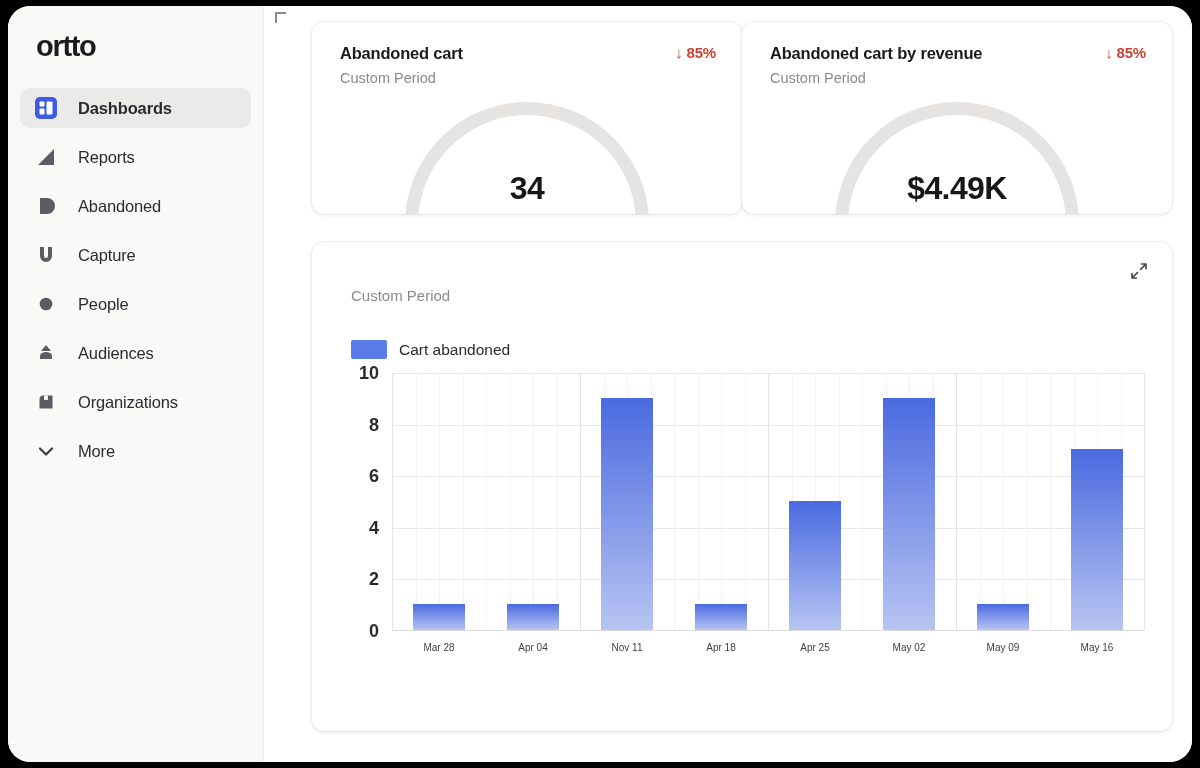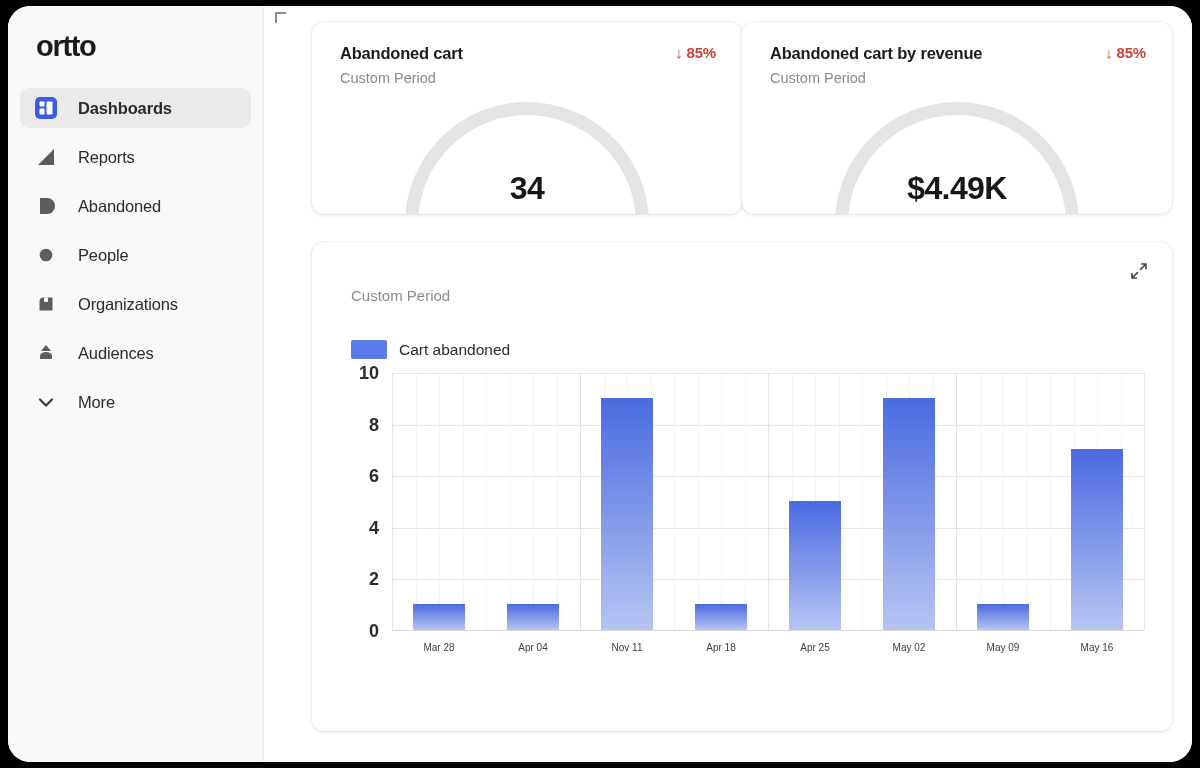--- a/index.html
+++ b/index.html
@@ -214,48 +214,56 @@
 
       <div class="nav-item">
         <span class="nav-ico">
           <svg width="22" height="22" viewBox="0 0 22 22">
             <path d="M5 3 H12 A8 8 0 0 1 12 19 H5 Z" fill="#5c5c60"></path>
           </svg>
         </span>
         <span class="nav-label">Abandoned</span>
       </div>
 
+      <div class="nav-item">
+        <span class="nav-ico">
+          <svg width="22" height="22" viewBox="0 0 22 22">
+            <path d="M5 3 H9 V12 A2 2 0 0 0 13 12 V3 H17 V12 A6 6 0 0 1 5 12 Z" fill="#5c5c60"></path>
+          </svg>
+        </span>
+        <span class="nav-label">Capture</span>
+      </div>
 
       <div class="nav-item">
         <span class="nav-ico">
           <svg width="22" height="22" viewBox="0 0 22 22">
             <circle cx="11" cy="11" r="6.3" fill="#5c5c60"></circle>
           </svg>
         </span>
         <span class="nav-label">People</span>
+      </div>
+
+      <div class="nav-item">
+        <span class="nav-ico">
+          <svg width="22" height="22" viewBox="0 0 22 22">
+            <path d="M11 3 L16 9 H6 Z" fill="#5c5c60"></path>
+            <path d="M5 14 A6 4 0 0 1 17 14 L17 17 H5 Z" fill="#5c5c60"></path>
+          </svg>
+        </span>
+        <span class="nav-label">Audiences</span>
       </div>
 
       <div class="nav-item">
         <span class="nav-ico">
           <svg width="22" height="22" viewBox="0 0 22 22">
             <path d="M4.5 17.5 V8.5 A4 4 0 0 1 8.5 4.5 H17.5 V17.5 Z" fill="#5c5c60"></path>
             <rect x="9" y="4.5" width="4" height="4.4" fill="#faf9f8"></rect>
           </svg>
         </span>
         <span class="nav-label">Organizations</span>
-      </div>
-
-      <div class="nav-item">
-        <span class="nav-ico">
-          <svg width="22" height="22" viewBox="0 0 22 22">
-            <path d="M11 3 L16 9 H6 Z" fill="#5c5c60"></path>
-            <path d="M5 14 A6 4 0 0 1 17 14 L17 17 H5 Z" fill="#5c5c60"></path>
-          </svg>
-        </span>
-        <span class="nav-label">Audiences</span>
       </div>
 
       <div class="nav-item">
         <span class="nav-ico">
           <svg width="22" height="22" viewBox="0 0 22 22">
             <path d="M5 8.5 L11 14.5 L17 8.5" fill="none" stroke="#3c3c40" stroke-width="2.2" stroke-linecap="round" stroke-linejoin="round"></path>
           </svg>
         </span>
         <span class="nav-label">More</span>
       </div>

